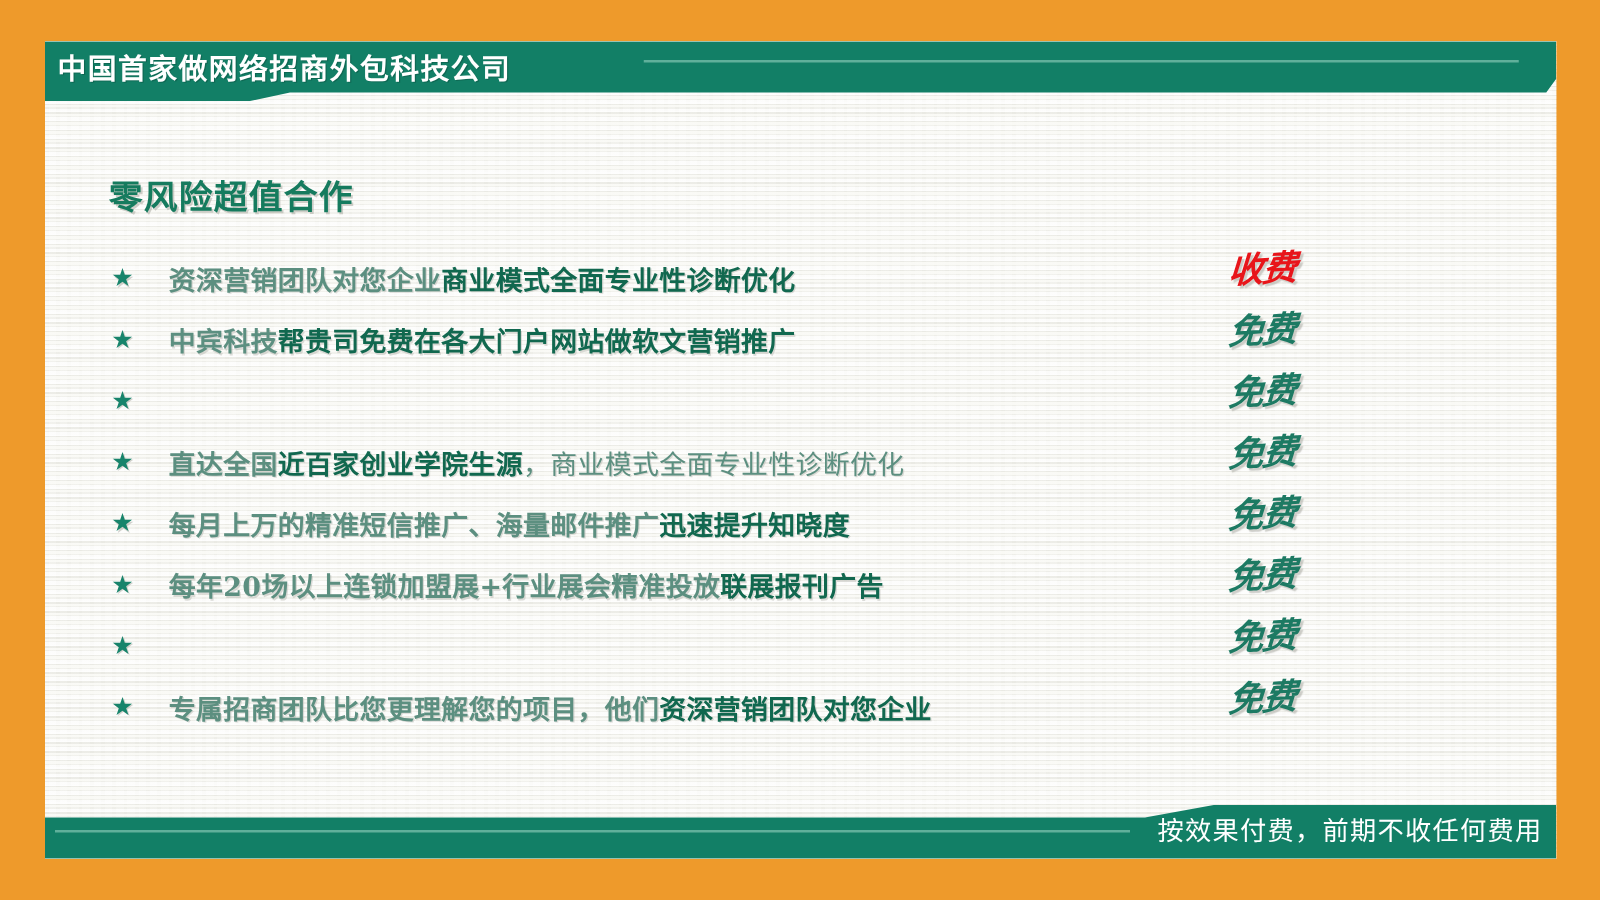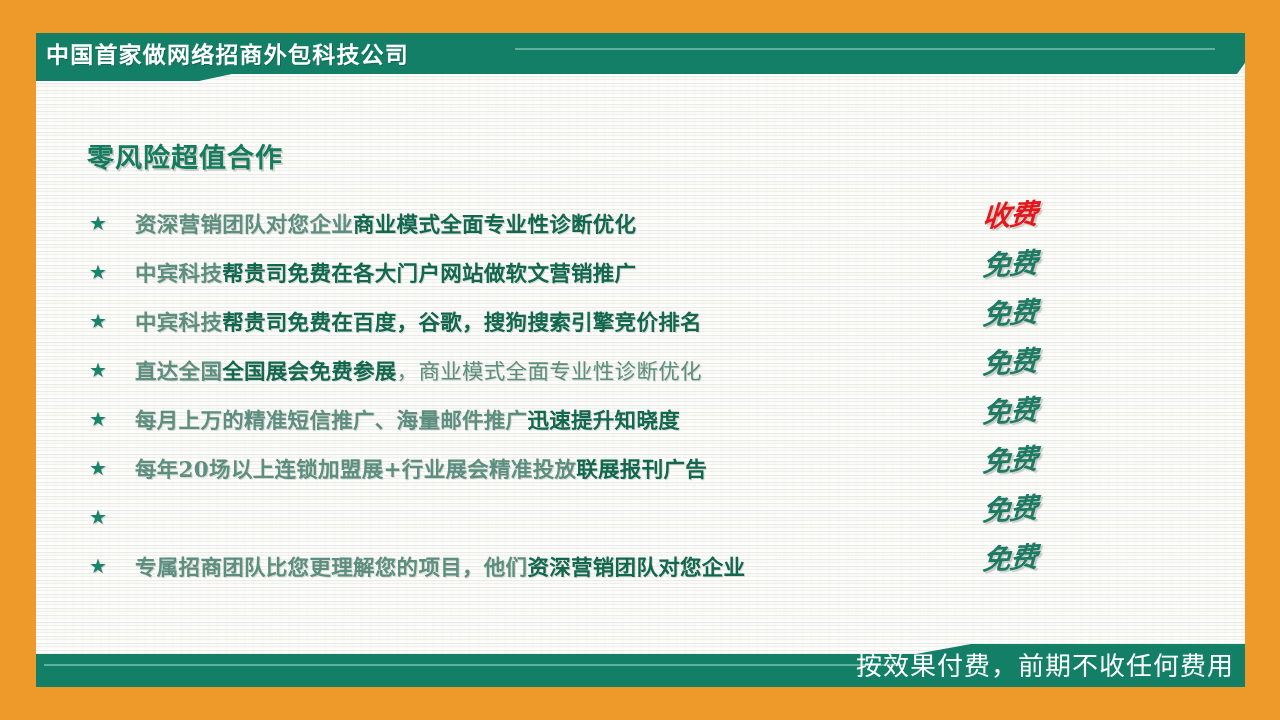--- a/index.html
+++ b/index.html
@@ -217,21 +217,21 @@
     opacity: .85;
     z-index: 6;
   }
   .footer-text {
     position: absolute;
     right: 46px;
     top: 650px;
     height: 32px;
     line-height: 32px;
     color: #FFFFFF;
-    font-size: 26px;
+    font-size: 21px;
     font-weight: 400;
     letter-spacing: 1px;
     white-space: nowrap;
     z-index: 6;
   }
 </style>
 </head>
 <body>
 
 <div class="slide">
@@ -251,26 +251,25 @@
       <span class="bullet-text"><span class="lead">资深营销团队对您企业</span><span class="em">商业模式全面专业性诊断优化</span><span class="tail"></span></span>
     </div>
 
     <div class="bullet-row">
       <span class="star">★</span>
       <span class="bullet-text"><span class="lead">中宾科技</span><span class="em">帮贵司免费在各大门户网站做软文营销推广</span><span class="tail"></span></span>
     </div>
 
     <div class="bullet-row">
       <span class="star">★</span>
-      <span class="bullet-text"><span class="lead">中宾科技</span><span class="em">帮贵司免费在百度，谷歌，搜狗搜索引擎竞价排名</span><span class="tail"></span></span>
-    </div>
-
-    <div class="bullet-row">
-      <span class="star">★</span>
-      <span class="bullet-text"><span class="lead">直达全国</span><span class="em">全国展会免费参展</span><span class="tail">，商业模式全面专业性诊断优化</span></span>
+    </div>
+
+    <div class="bullet-row">
+      <span class="star">★</span>
+      <span class="bullet-text"><span class="lead">直达全国</span><span class="em">近百家创业学院生源</span><span class="tail">，商业模式全面专业性诊断优化</span></span>
     </div>
 
     <div class="bullet-row">
       <span class="star">★</span>
       <span class="bullet-text"><span class="lead">每月上万的精准短信推广、海量邮件推广</span><span class="em">迅速提升知晓度</span><span class="tail"></span></span>
     </div>
 
     <div class="bullet-row">
       <span class="star">★</span>
       <span class="bullet-text"><span class="lead">每年20场以上连锁加盟展+行业展会精准投放</span><span class="em">联展报刊广告</span><span class="tail"></span></span>

